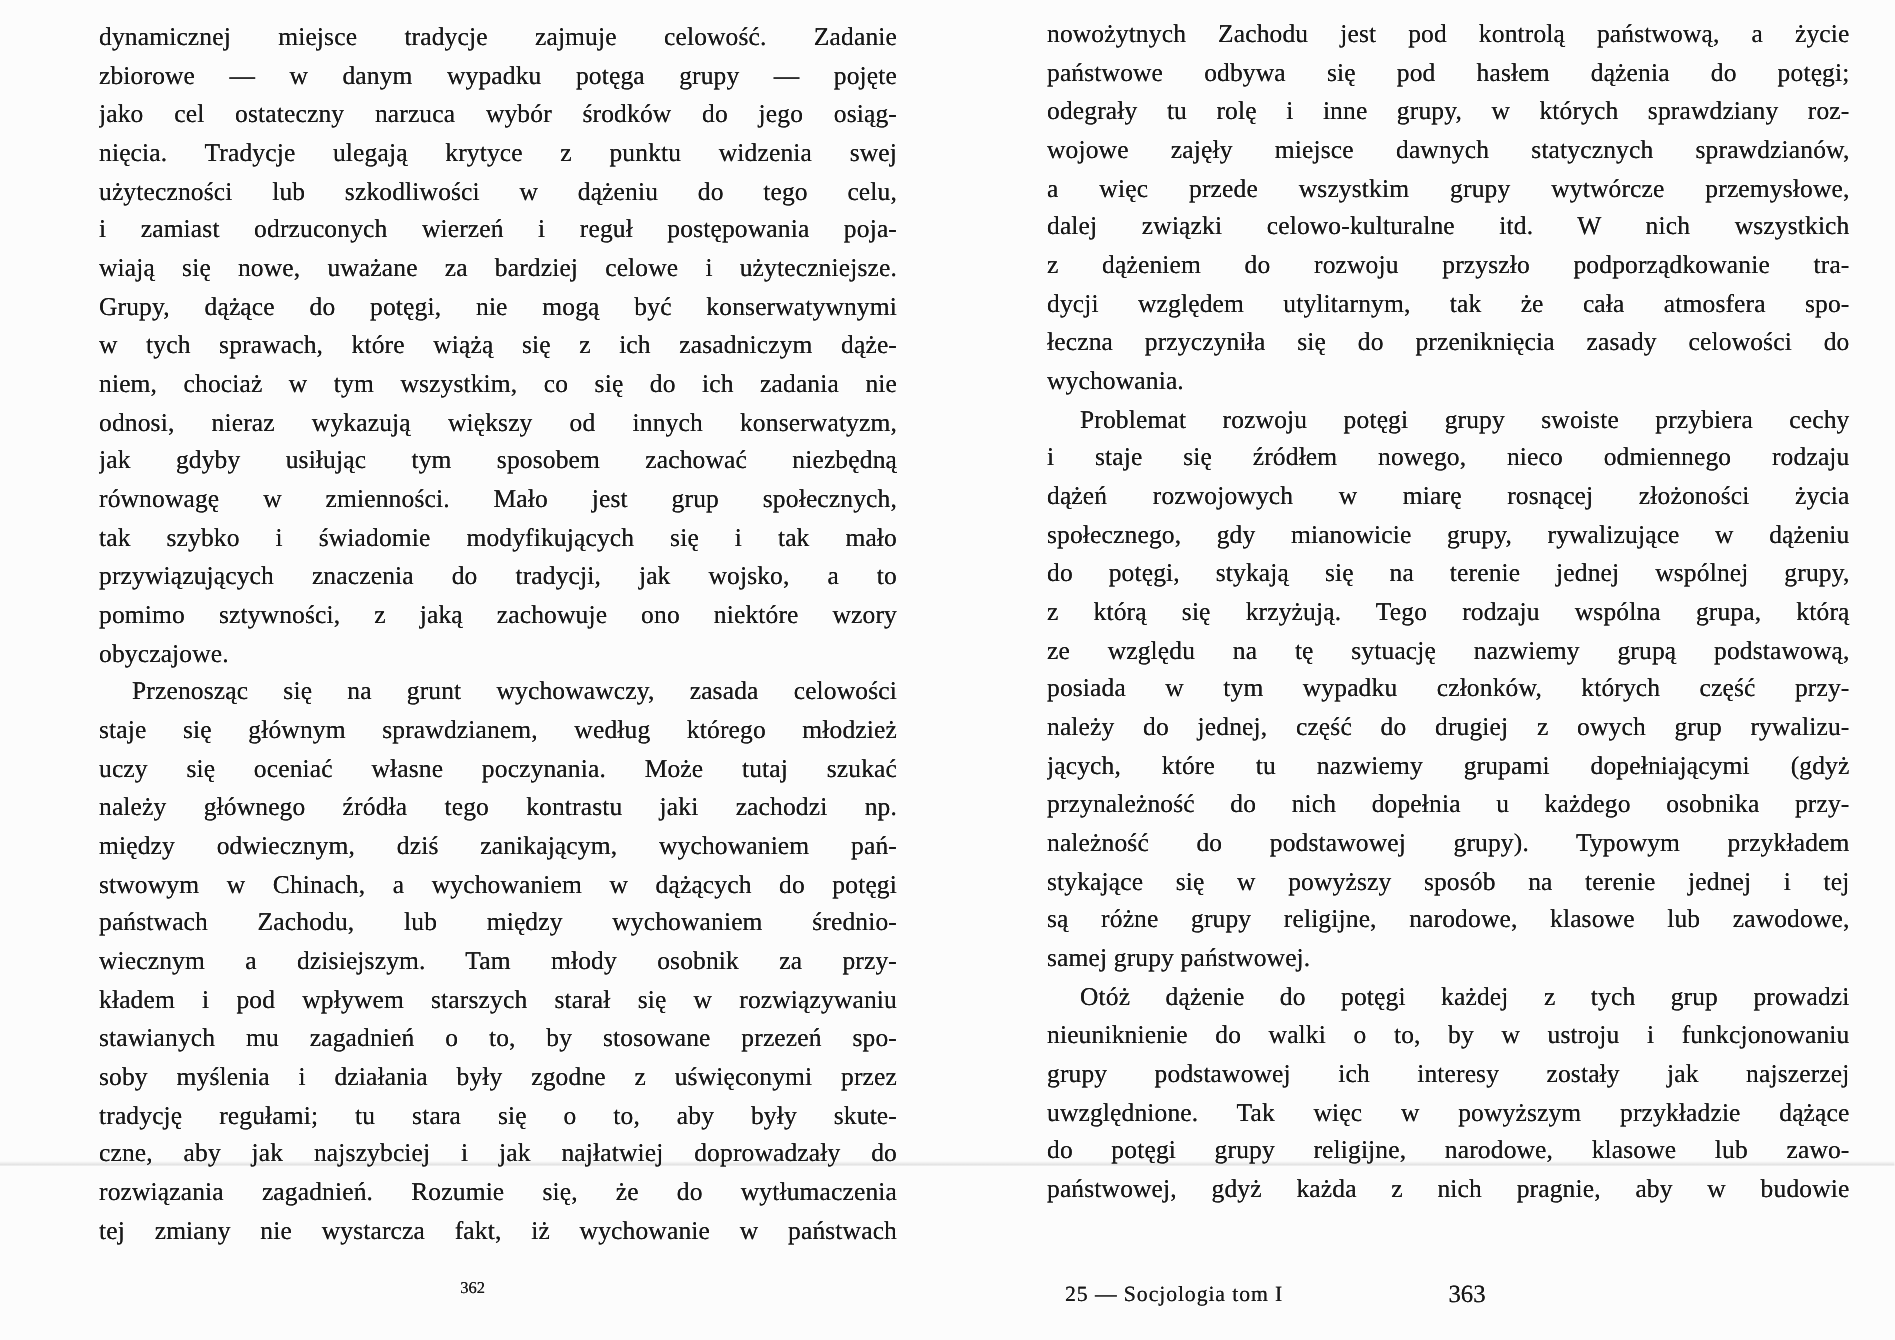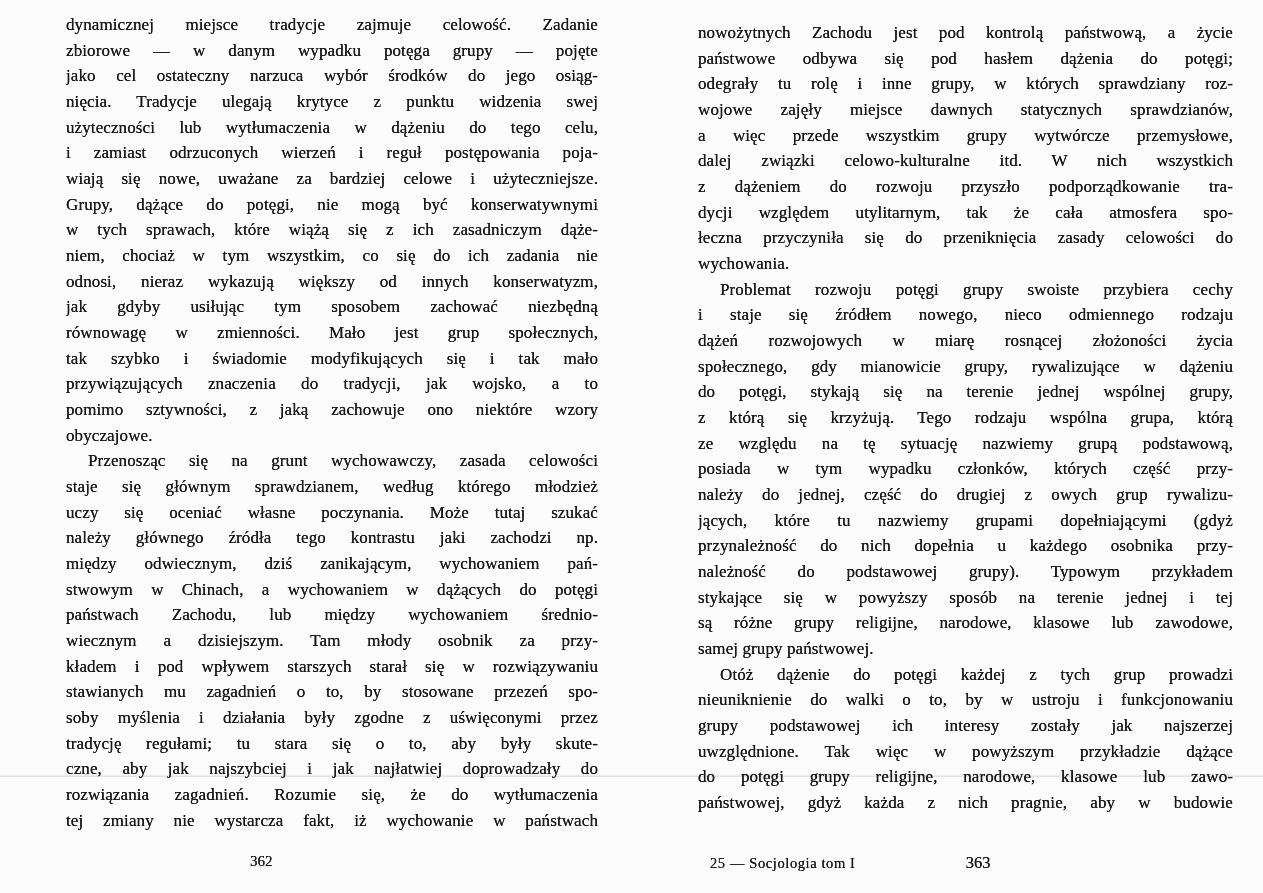--- a/index.html
+++ b/index.html
@@ -23,21 +23,21 @@
     position: absolute;
     top: 0;
   }
   .page-col.left {
     left: 66px;
     top: 12px;
     width: 532px;
   }
   .page-col.right {
     left: 698px;
-    top: 20px;
+    top: 10px;
     width: 535px;
   }
   .line {
     font-size: 17px;
     line-height: 25.68px;
     height: 25.68px;
     white-space: normal;
     overflow: hidden;
     text-shadow: 0 0 0.35px currentColor;
     letter-spacing: 0.1px;
@@ -48,21 +48,22 @@
     text-justify: inter-word;
   }
   .line.indent {
     text-indent: 22px;
   }
   .footer-left-num {
     position: absolute;
     left: 250px;
     top: 853px;
     width: 130px;
-    font-size: 15px;
+    text-align: center;
+    font-size: 11px;
     text-shadow: 0 0 0.35px currentColor;
   }
   .footer-note {
     position: absolute;
     left: 710px;
     top: 855px;
     font-size: 14.5px;
     letter-spacing: 0.6px;
     text-shadow: 0 0 0.35px currentColor;
   }
@@ -86,21 +87,21 @@
 </style>
 </head>
 <body style="background: rgb(252, 252, 252);">
 
 <div class="spread" style="color: rgb(25, 25, 25);">
   <div class="page-col left">
       <div class="line j">dynamicznej miejsce tradycje zajmuje celowość. Zadanie</div>
       <div class="line j">zbiorowe — w danym wypadku potęga grupy — pojęte</div>
       <div class="line j">jako cel ostateczny narzuca wybór środków do jego osiąg-</div>
       <div class="line j">nięcia. Tradycje ulegają krytyce z punktu widzenia swej</div>
-      <div class="line j">użyteczności lub wytłumaczenia w dążeniu do tego celu,</div>
+      <div class="line j">użyteczności lub szkodliwości w dążeniu do tego celu,</div>
       <div class="line j">i zamiast odrzuconych wierzeń i reguł postępowania poja-</div>
       <div class="line j">wiają się nowe, uważane za bardziej celowe i użyteczniejsze.</div>
       <div class="line j">Grupy, dążące do potęgi, nie mogą być konserwatywnymi</div>
       <div class="line j">w tych sprawach, które wiążą się z ich zasadniczym dąże-</div>
       <div class="line j">niem, chociaż w tym wszystkim, co się do ich zadania nie</div>
       <div class="line j">odnosi, nieraz wykazują większy od innych konserwatyzm,</div>
       <div class="line j">jak gdyby usiłując tym sposobem zachować niezbędną</div>
       <div class="line j">równowagę w zmienności. Mało jest grup społecznych,</div>
       <div class="line j">tak szybko i świadomie modyfikujących się i tak mało</div>
       <div class="line j">przywiązujących znaczenia do tradycji, jak wojsko, a to</div>

